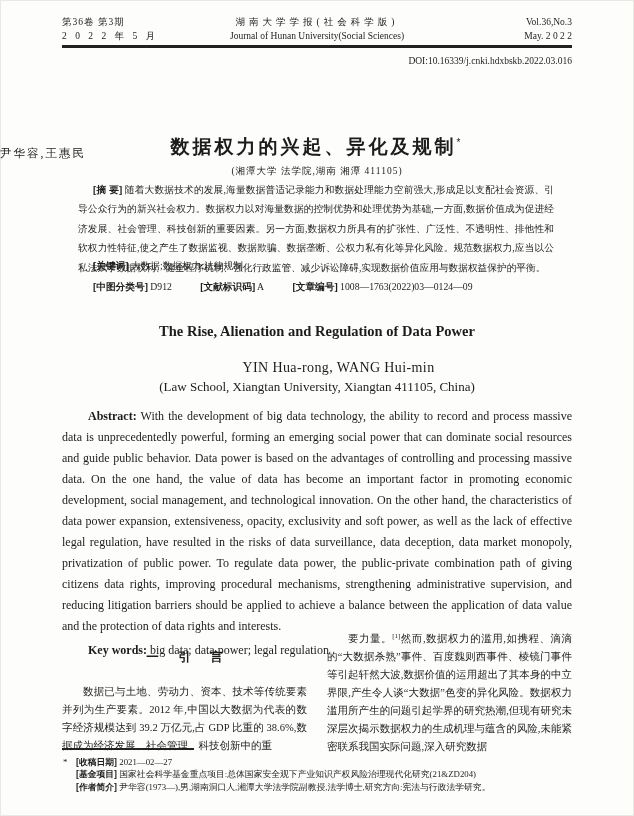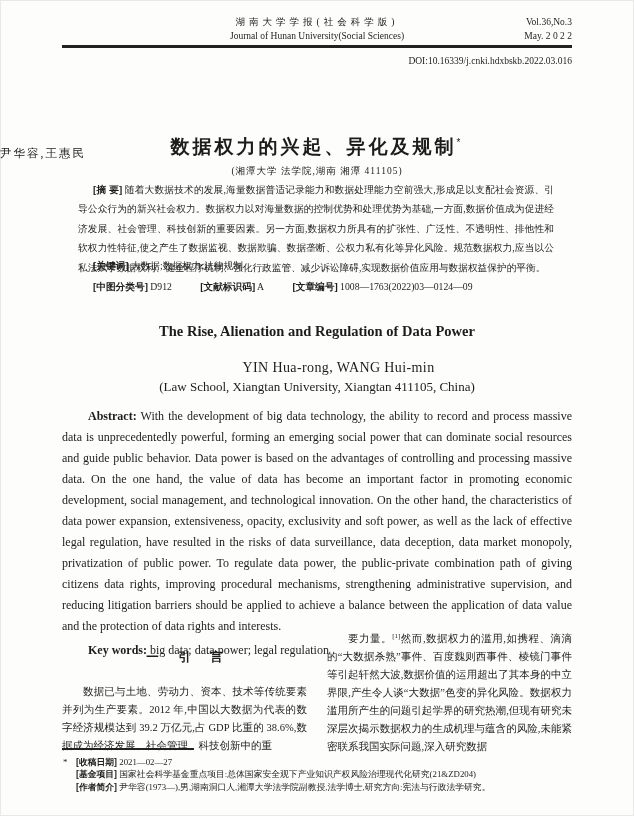--- a/index.html
+++ b/index.html
@@ -56,20 +56,24 @@
   .fn-body { padding-left:14px; }
   .fn-line { position:relative; }
   .fn-marker { position:absolute; left:-13px; top:0; }
   .fn-lbl { font-family:"Liberation Sans","DejaVu Sans",sans-serif; font-weight:bold; }
 </style>
 </head>
 <body>
 
 <div class="page">
 
+  <div class="abs hdr-left">
+    <div class="l1">第36卷 第3期</div>
+    <div class="l2">2 0 2 2 年 5 月</div>
+  </div>
   <div class="abs hdr-center">
     <div class="l1">湖南大学学报(社会科学版)</div>
     <div class="l2">Journal of Hunan University(Social Sciences)</div>
   </div>
   <div class="abs hdr-right">
     <div class="l1">Vol.36,No.3</div>
     <div class="l2">May. 2 0 2 2</div>
   </div>
   <div class="abs hdr-rule"></div>
   <div class="abs doi-line">DOI:10.16339/j.cnki.hdxbskb.2022.03.016</div>

